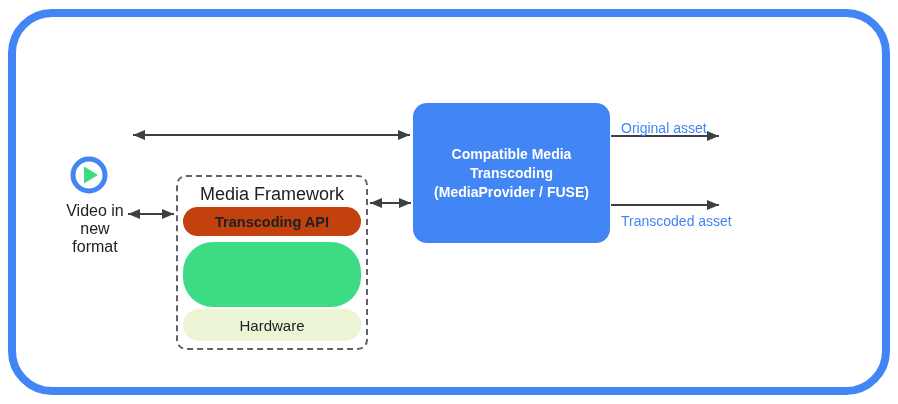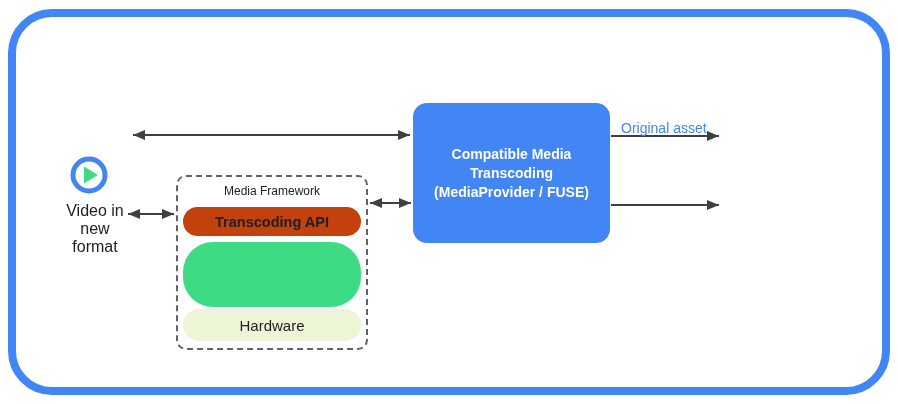--- a/index.html
+++ b/index.html
@@ -17,21 +17,21 @@
     font-size:16px; line-height:18px; text-align:center; white-space:pre-line;
   }
   .arrow-layer { position:absolute; left:0; top:0; pointer-events:none; }
 
   .framework-box {
     position:absolute; left:176px; top:175px; width:192px; height:175px;
     box-sizing:border-box; border:2px dashed #5f6368; border-radius:10px;
   }
   .framework-title {
     position:absolute; left:0; top:7px; width:100%;
-    text-align:center; font-size:12px;
+    text-align:center; font-size:18px;
   }
   .pill { position:absolute; display:flex; align-items:center; justify-content:center; }
   .api-pill {
     left:5px; top:30px; width:178px; height:29px; border-radius:15px;
     background:#c2410c; font-size:14.5px; font-weight:bold;
   }
   .service-box {
     left:5px; top:65px; width:178px; height:65px; border-radius:30px;
     background:#3ddc84; font-size:15px; font-weight:bold; padding-bottom:12px;
     box-sizing:border-box;
@@ -100,14 +100,15 @@
     <div class="pill service-box">
     </div>
     <div class="pill hardware-pill">Hardware</div>
   </div>
 
   <div class="blue-box">Compatible Media
 Transcoding
 (MediaProvider / FUSE)</div>
 
   <div class="asset-label label-original">Original asset</div>
+  <div class="asset-label label-transcoded">Transcoded asset</div>
 
 </div>
 
 </body></html>

